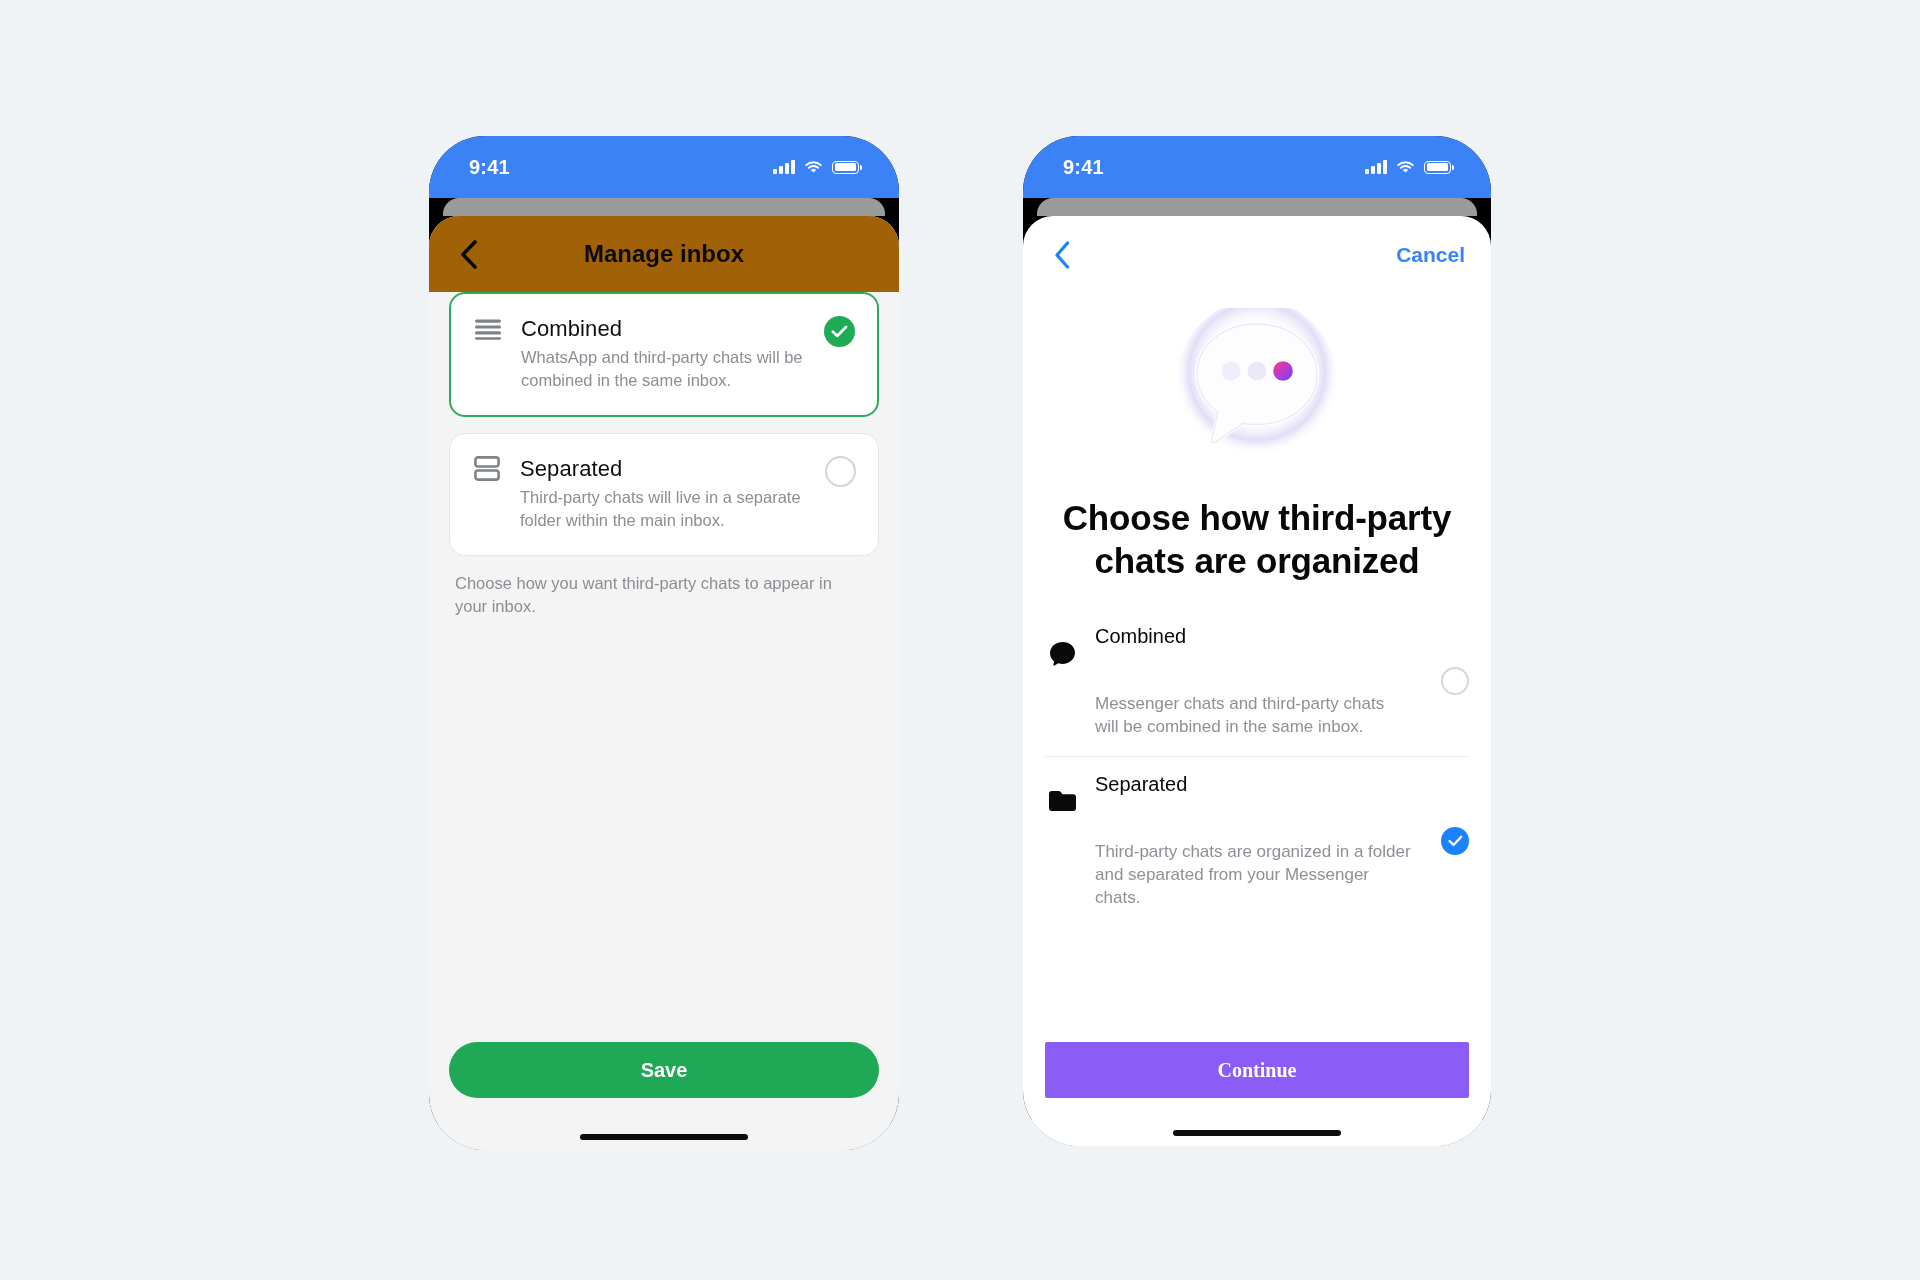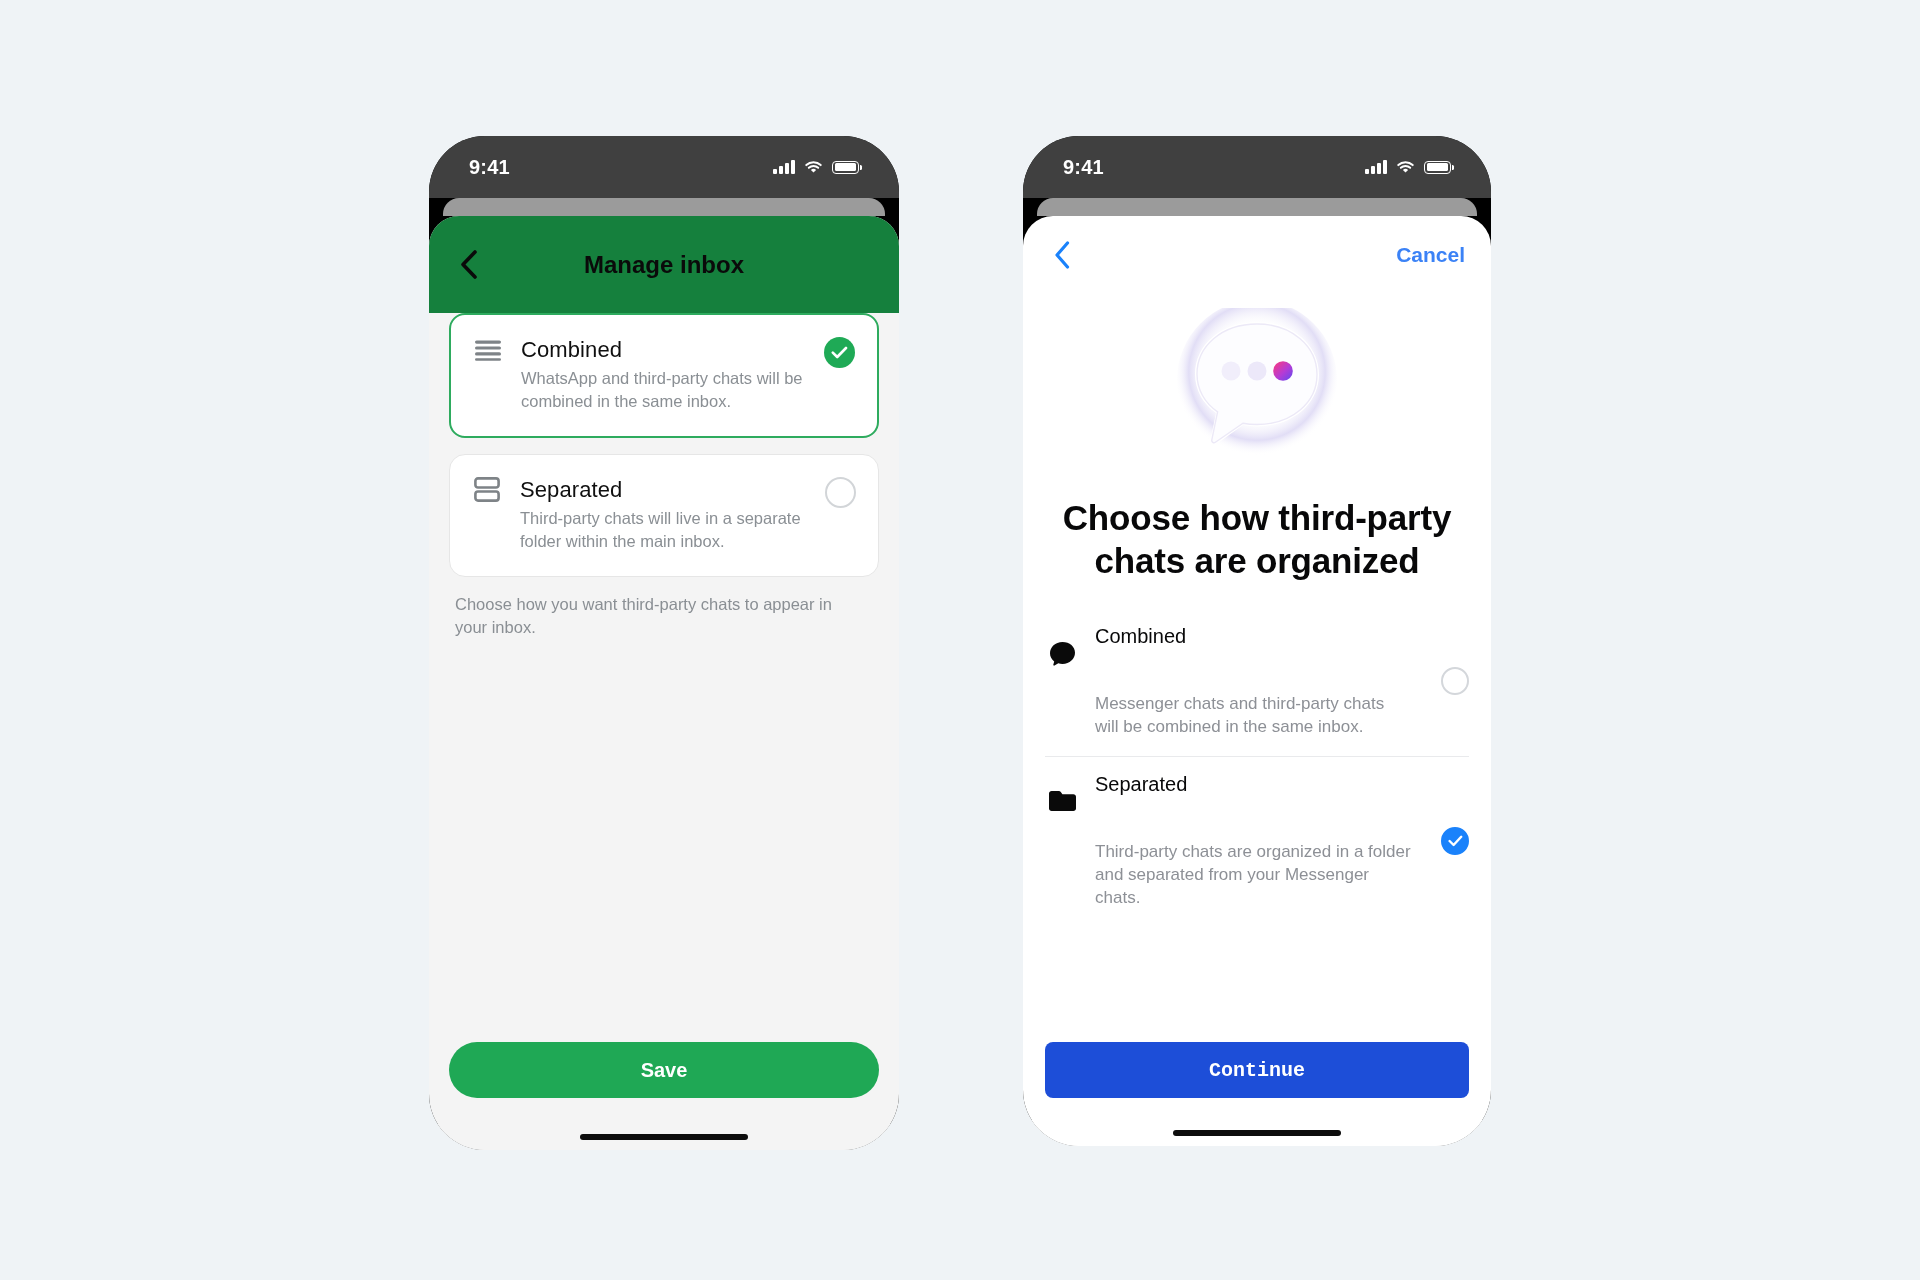--- a/index.html
+++ b/index.html
@@ -30,21 +30,21 @@
   .phone-right { width:468px; height:1010px; margin-top:2px; }
 
   .statusbar {
     position:relative;
     height:62px;
     display:flex;
     align-items:center;
     justify-content:space-between;
     padding:0 40px 0 40px;
     color:#fff;
-    background:#404040;
+    background:#3b82f6;
   }
   .status-time {
     font-size:20px;
     font-weight:700;
     letter-spacing:0.2px;
   }
   .status-icons {
     display:flex;
     align-items:center;
     gap:9px;
@@ -86,25 +86,25 @@
     overflow:hidden;
     height:calc(100% - 80px);
     display:flex;
     flex-direction:column;
   }
 
   
   .screen-wa { background:#f4f4f4; }
   .wa-nav {
     position:relative;
-    height:97px;
+    height:76px;
     display:flex;
     align-items:center;
     padding:0 22px;
-    background:#15803d;
+    background:#a16207;
     flex:none;
   }
   .wa-back {
     width:34px; height:34px;
     display:flex; align-items:center; justify-content:center;
     cursor:pointer;
   }
   .wa-title {
     position:absolute;
     left:0; right:0;
@@ -268,27 +268,27 @@
     background:#1a82fb;
     border-color:#1a82fb;
     display:flex; align-items:center; justify-content:center;
   }
   .fb-footer { padding:0 22px 22px 22px; flex:none; }
   .btn-continue {
     display:block;
     width:100%;
     height:56px;
     border:none;
-    border-radius:8px;
-    background:#1d4ed8;
+    border-radius:2px;
+    background:#8b5cf6;
     color:#fff;
     font-size:20px;
     font-weight:700;
     cursor:pointer;
-    font-family:Liberation Mono, monospace;
+    font-family:Liberation Serif, serif;
   }
   .home-ind-fb { background:#fff; }
 </style>
 </head>
 <body>
 
 <div class="stage">
 
   <div class="phone phone-left">
 

